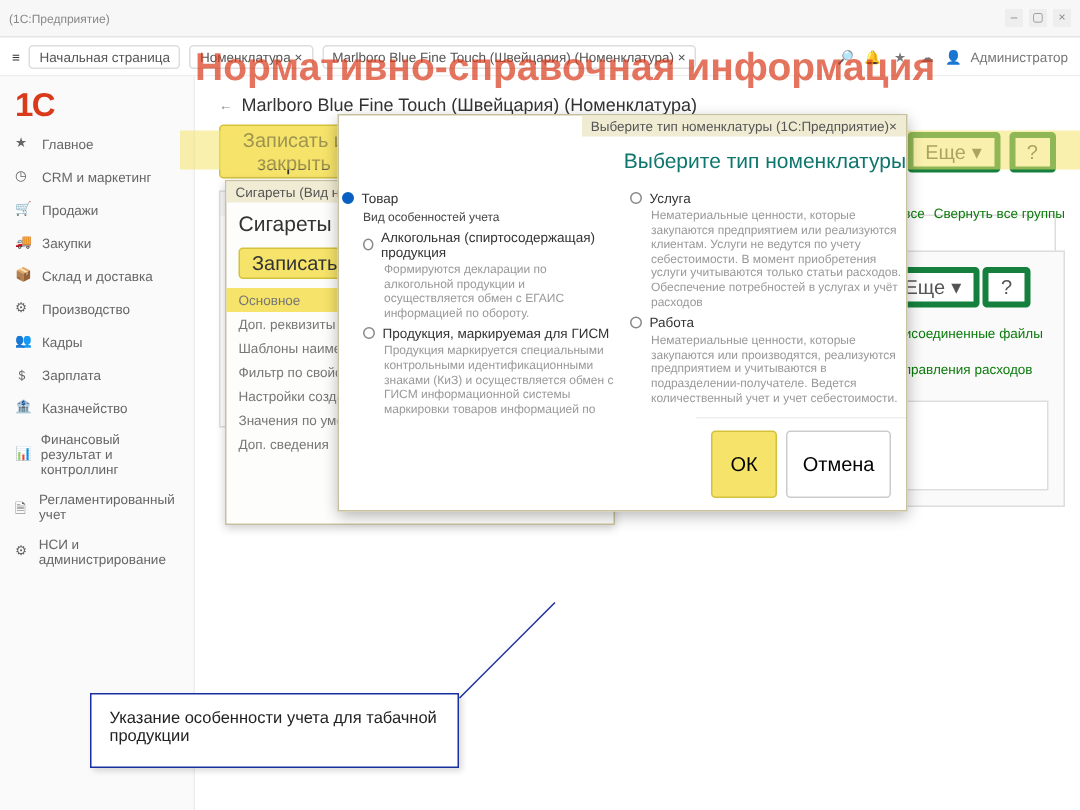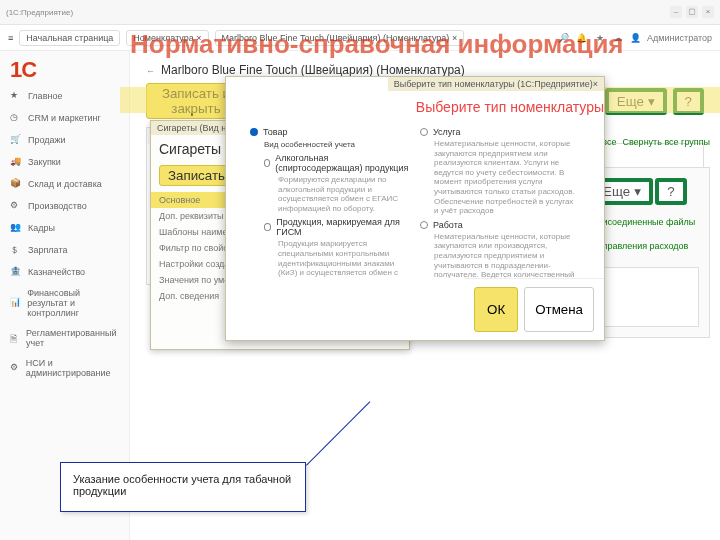--- a/index.html
+++ b/index.html
@@ -44,22 +44,22 @@
   .sidelist { display:flex; flex-direction:column; }
   .sidelist .item { padding:3px 8px; color:#777; cursor:pointer; }
   .sidelist .item.active { background:#f5e36a; }
   .tblrows { padding:4px 8px; }
   .tblrows .r { display:flex; gap:6px; align-items:center; padding:2px 0; color:#555; }
   .sq { width:10px; height:10px; border:1px solid #8aa; display:inline-flex; align-items:center; justify-content:center; color:#0a7a0a; font-size:8px; }
 
   
   .modal2 { position:absolute; left:225px; top:76px; width:380px; height:265px; background:#fff; border:1px solid #c7c19d; box-shadow:0 3px 10px rgba(0,0,0,0.3); display:flex; flex-direction:column;align-items:flex-end; }
   .modal2 .mtitle { background:#f0ecd4; padding:2px 6px; font-size:9px; color:#555; display:flex; }
-  .modal2 .mhead { padding:8px 0; font-size:14px; color:#ef4444; }
-  .modal2 .cols { display:flex; gap:10px; padding:0 24px 6px; flex:1; overflow:hidden; }
+  .modal2 .mhead { padding:8px 0; font-size:14px; color:#0f766e; }
+  .modal2 .cols { display:flex; gap:10px; padding:0 2px 6px; flex:1; overflow:hidden; }
   .col { flex:1; font-size:8px; color:#777; }
   .radio { display:flex; gap:5px; align-items:center; color:#333; margin-top:4px; }
   .radio.selected .rc { border:4px solid #0a60c0; width:4px; height:4px; border-radius:50%; }
   .radio .rc { width:8px; height:8px; border:1px solid #888; border-radius:50%; display:inline-block; }
   .radio .lbl { font-size:9px; }
   .desc { margin:2px 0 4px 14px; color:#999; line-height:1.2; }
   .sub { margin-left:14px; }
   .footer { padding:8px 10px; display:flex; justify-content:flex-end; gap:6px; border-top:1px solid #eee; }
   .btn-ok { background:#f5e36a; border:1px solid #d4c23d; padding:14px 12px; border-radius:3px; }
   .btn-cancel { background:#fff; border:1px solid #ccc; padding:2px 10px; border-radius:3px; }

